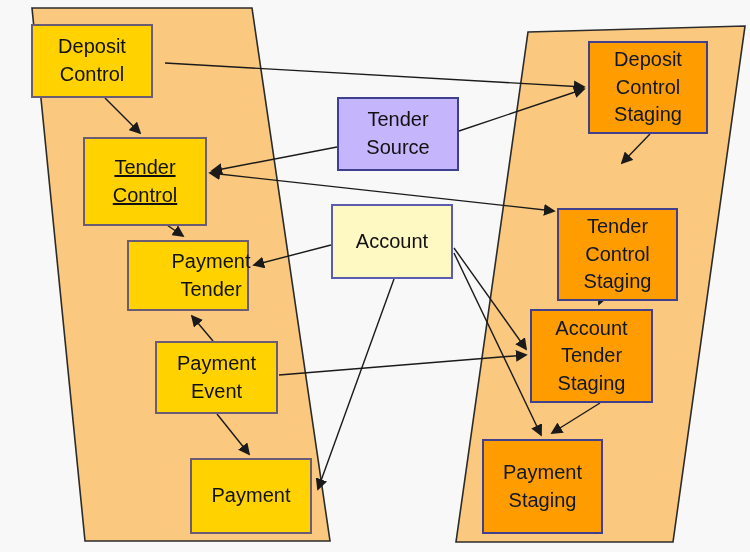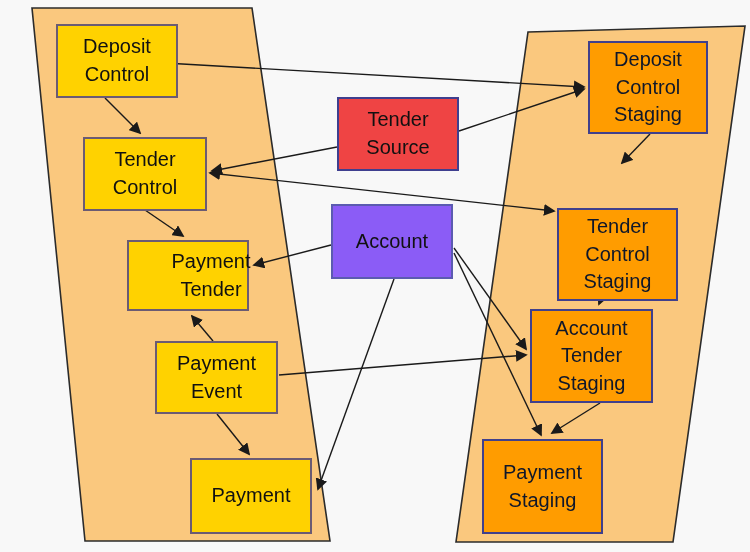--- a/index.html
+++ b/index.html
@@ -7,22 +7,22 @@
     position:relative;width:750px;height:552px;background:#f8f8f8;
     font-family:"Liberation Sans", sans-serif;overflow:hidden;
   }
   #layer-svg{position:absolute;left:0;top:0;width:750px;height:552px;}
   .node{
     position:absolute;display:flex;align-items:center;justify-content:center;
     text-align:center;font-size:20px;line-height:1.38;box-sizing:border-box;
     padding:2px;
   }
   .gold{background:#ffd200;border:2px solid #6b5b73;color:#111111;}
-  .pink{background:#ef4444;border:2px solid #3f3f8f;color:#111111;}
-  .lav{background:#8b5cf6;border:2px solid #5b5bb0;color:#111111;}
+  .pink{background:#c4b5fd;border:2px solid #3f3f8f;color:#111111;}
+  .lav{background:#fef9c3;border:2px solid #5b5bb0;color:#111111;}
   .stag{background:#ff9c00;border:2px solid #40408c;color:#0f172a;}
 </style>
 </head>
 <body>
 
 <div id="stage">
 
   <svg id="layer-svg" viewBox="0 0 750 552" xmlns="http://www.w3.org/2000/svg">
     <defs>
       <marker id="ah" viewBox="0 0 10 10" refX="8.5" refY="5" markerWidth="8.5" markerHeight="8.5" orient="auto-start-reverse">
@@ -46,22 +46,22 @@
       <line x1="217" y1="414" x2="249" y2="454" marker-end="url(#ah)"></line>
       <line x1="279" y1="375" x2="526" y2="355" marker-end="url(#ah)"></line>
       <line x1="454" y1="248" x2="526" y2="349" marker-end="url(#ah)"></line>
       <line x1="454" y1="253" x2="541" y2="435" marker-end="url(#ah)"></line>
       <line x1="394" y1="279" x2="318" y2="489" marker-end="url(#ah)"></line>
       <line x1="617" y1="261" x2="599" y2="304" marker-end="url(#ah)"></line>
       <line x1="600" y1="403" x2="552" y2="433" marker-end="url(#ah)"></line>
     </g>
   </svg>
 
-  <div class="node gold" style="left:56px;top:24px;width:122px;height:74px;">Deposit Control</div>
-  <div class="node gold" style="left:83px;top:137px;width:124px;height:74px;">Tender Control</div>
+  <div class="node gold" style="left:31px;top:24px;width:122px;height:74px;">Deposit Control</div>
+  <div class="node gold" style="left:83px;top:137px;width:124px;height:89px;text-decoration:underline;">Tender Control</div>
   <div class="node gold" style="left:127px;top:240px;width:122px;height:71px;padding-left:48px;">Payment Tender</div>
   <div class="node gold" style="left:155px;top:341px;width:123px;height:73px;text-align:center;">Payment Event</div>
   <div class="node gold" style="left:190px;top:458px;width:122px;height:76px;">Payment</div>
 
   <div class="node pink" style="left:337px;top:97px;width:122px;height:74px;">Tender Source</div>
   <div class="node lav" style="left:331px;top:204px;width:122px;height:75px;">Account</div>
 
   <div class="node stag" style="left:588px;top:41px;width:120px;height:93px;">Deposit Control Staging</div>
   <div class="node stag" style="left:557px;top:167px;width:121px;height:93px;margin-top:41px;">Tender Control Staging</div>
   <div class="node stag" style="left:530px;top:309px;width:123px;height:94px;">Account Tender Staging</div>

